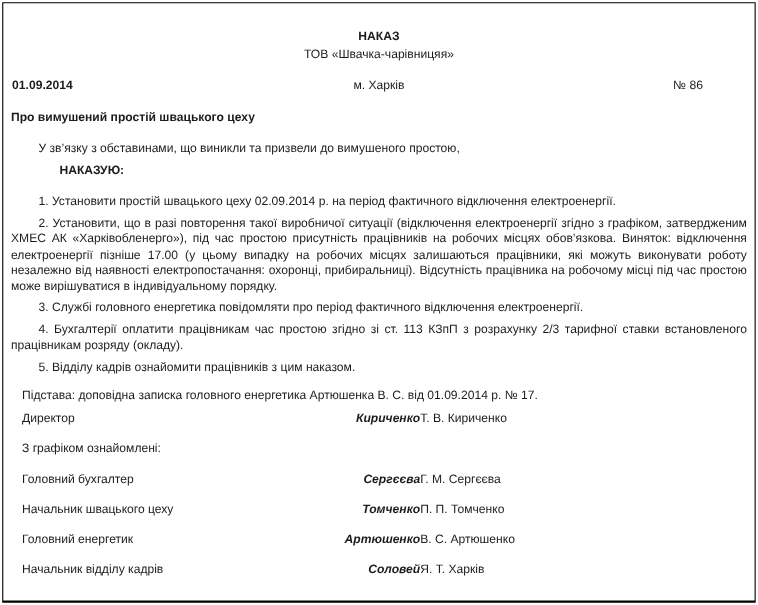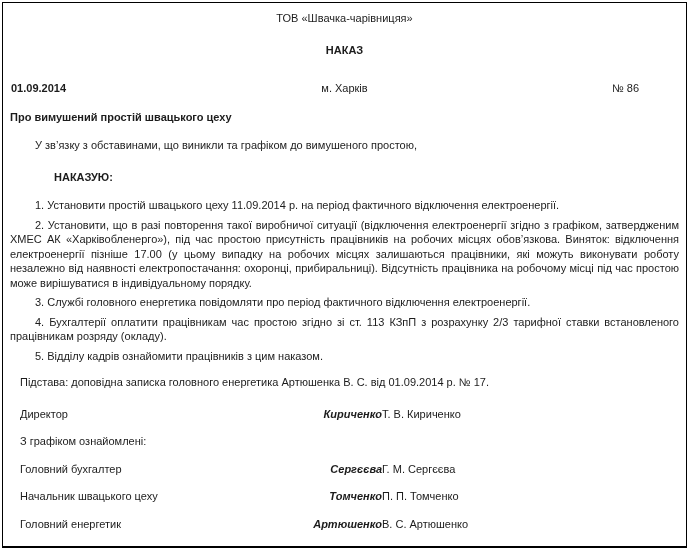--- a/index.html
+++ b/index.html
@@ -19,64 +19,64 @@
     overflow:hidden; background:#fff;
   }
   .center { text-align:center; }
   .company-line { margin-top:2px; }
   .doc-type-line { margin-top:17px; font-weight:bold; }
   .date-row {
     display:grid; grid-template-columns:1fr auto 1fr;
     margin-top:14px; align-items:baseline;
   }
   .date-cell-left  { text-align:left;  padding-left:1px;font-weight:bold; }
-  .date-cell-mid   { text-align:right;margin-top:10px; }
+  .date-cell-mid   { text-align:right; }
   .date-cell-right { text-align:right; padding-right:40px; }
   .subject-line { margin-top:14px; font-weight:bold; }
   .intro-par { margin-top:14px; text-indent:25px; }
-  .order-word { margin-top:17px; font-weight:bold;padding-left:44px; }
+  .order-word { margin-top:5px; font-weight:bold;padding-left:44px; }
   .order-list { margin-top:14px; }
   .order-item {
     margin:0 0 5px 0; text-indent:25px;
     text-align:justify;
   }
   .basis-line { margin-top:12px; padding-left:10px; }
   .sig-row {
     display:grid; grid-template-columns:240px 122px 214px;
     padding-left:10px; margin-top:13px; align-items:baseline;
   }
-  .sig-row.first { margin-top:17px; }
+  .sig-row.first { margin-top:6px; }
   .sig-title { text-align:left; }
   .sig-sign  { text-align:right; font-style:italic; font-weight:bold; }
   .sig-name  { }
   .acquainted-label { margin-top:13px; padding-left:10px; }
 </style>
 </head>
 <body>
 
 <div class="page">
 
+  <div class="center doc-type-line">НАКАЗ</div>
+
   <div class="center company-line">ТОВ «Швачка-чарівницяя»</div>
-
-  <div class="center doc-type-line">НАКАЗ</div>
 
   <div class="date-row">
     <span class="date-cell-left">01.09.2014</span>
     <span class="date-cell-mid">м. Харків</span>
     <span class="date-cell-right">№ 86</span>
   </div>
 
   <div class="subject-line">Про вимушений простій швацького цеху</div>
 
-  <div class="intro-par">У зв’язку з обставинами, що виникли та графіком до вимушеного простою,</div>
+  <div class="intro-par">У зв’язку з обставинами, що виникли та призвели до вимушеного простою,</div>
 
   <div class="order-word">НАКАЗУЮ:</div>
 
   <div class="order-list">
-    <p class="order-item">1. Установити простій швацького цеху 11.09.2014 р. на період фактичного відключення електроенергії.</p>
+    <p class="order-item">1. Установити простій швацького цеху 02.09.2014 р. на період фактичного відключення електроенергії.</p>
     <p class="order-item">2. Установити, що в разі повторення такої виробничої ситуації (відключення електроенергії згідно з графіком, затвердженим ХМЕС АК «Харківобленерго»), під час простою присутність працівників на робочих місцях обов’язкова. Виняток: відключення електроенергії пізніше 17.00 (у цьому випадку на робочих місцях залишаються працівники, які можуть виконувати роботу незалежно від наявності електропостачання: охоронці, прибиральниці). Відсутність працівника на робочому місці під час простою може вирішуватися в індивідуальному порядку.</p>
     <p class="order-item">3. Службі головного енергетика повідомляти про період фактичного відключення електроенергії.</p>
     <p class="order-item">4. Бухгалтерії оплатити працівникам час простою згідно зі ст. 113 КЗпП з розрахунку 2/3 тарифної ставки встановленого працівникам розряду (окладу).</p>
     <p class="order-item">5. Відділу кадрів ознайомити працівників з цим наказом.</p>
   </div>
 
   <div class="basis-line">Підстава: доповідна записка головного енергетика Артюшенка В. С. від 01.09.2014 р. № 17.</div>
 
   <div class="sig-row first">
     <span class="sig-title">Директор</span>

